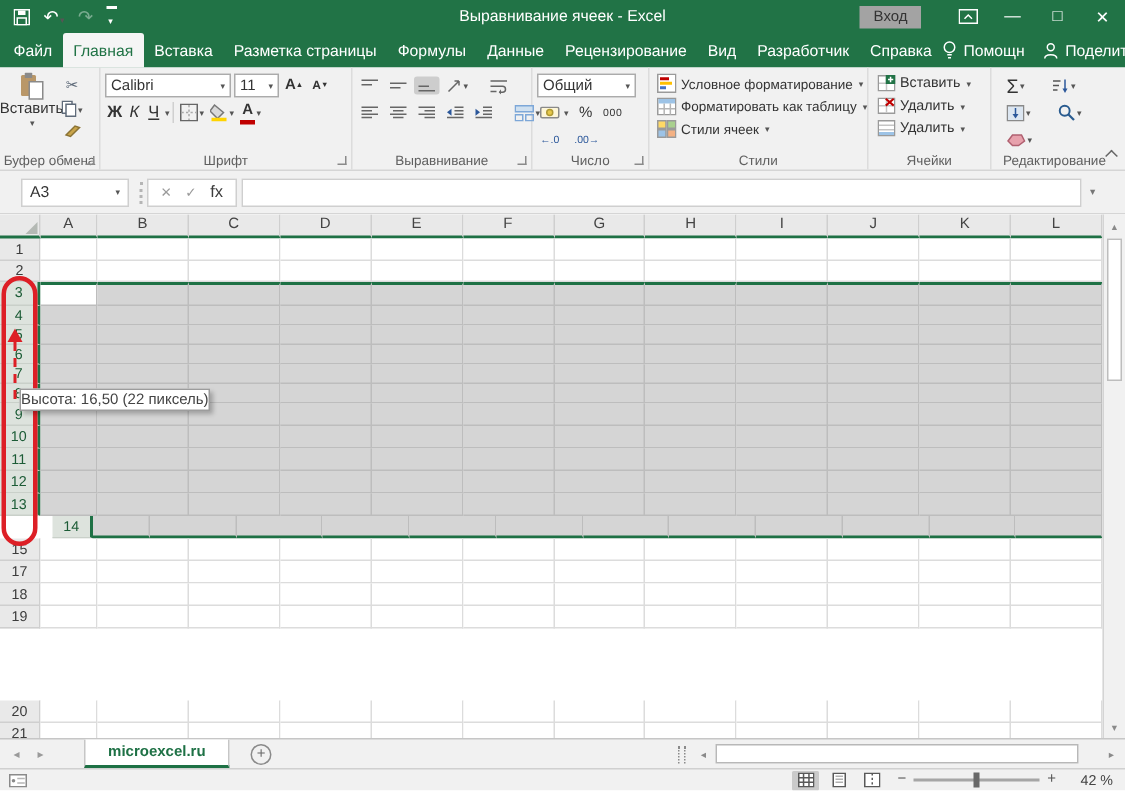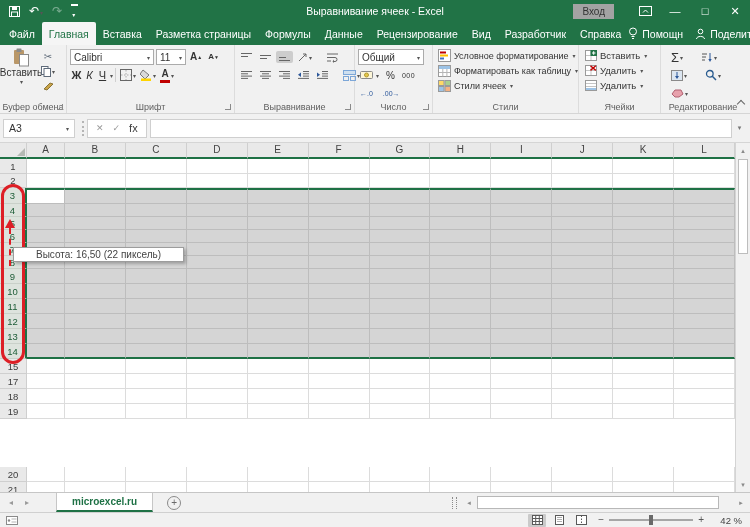--- a/index.html
+++ b/index.html
@@ -39,21 +39,21 @@
 .fontletter{font-weight:bold;font-size:10px;line-height:1}
 .bolditalic{font-size:11px;width:13px;text-align:center;color:#333}
 .ul{ text-decoration:underline}
 .clrbar{display:block;width:10px;height:3px;margin-top:1px}
 .sep{width:1px;height:14px;background:#d0d0d0;margin:0 2px}
 .styrow{display:flex;align-items:center;gap:3px;height:15px;padding-left:2px;white-space:nowrap;color:#333;font-size:9px}
 .cellrow{display:flex;align-items:center;gap:3px;height:15px;white-space:nowrap;color:#333;font-size:9.5px}
 .chev{width:6px;height:6px;border-top:1.5px solid #666;border-right:1.5px solid #666;transform:rotate(-45deg);position:absolute;right:5px;bottom:5px}
 .sigma{font-size:13px;line-height:1;color:#333}
 
-.fbar{height:29px;background:#f1f1f1;display:flex;align-items:center;padding:0 3px;border-bottom:1px solid #d5d5d5}
+.fbar{height:29px;background:#f1f1f1;display:flex;align-items:center;padding:0 14px;border-bottom:1px solid #d5d5d5}
 .namebox{width:72px;height:19px;background:#fff;border:1px solid #cfcfcf;display:flex;align-items:center;padding:0 5px;font-size:10.5px}
 .namebox .car{margin-left:auto}
 .fsep{width:6px;height:15px;border-right:2px dotted #b5b5b5;margin:0 3px}
 .fbtns{display:flex;align-items:center;gap:9px;height:19px;background:#fff;border:1px solid #cfcfcf;padding:0 8px;color:#9a9a9a}
 .fx{color:#3d3d3d;font-size:11px}
 .finput{flex:1;height:19px;background:#fff;border:1px solid #cfcfcf;margin-left:3px;outline:none;font-size:11px;padding:0 4px}
 .fexpand{width:15px;text-align:center;color:#777;font-size:7px}
 
 .grid{position:relative;height:349px;background:#fff}
 .grid-main{position:absolute;left:0;top:0;right:15px;bottom:0;overflow:hidden}
@@ -68,21 +68,21 @@
 .gc{flex:1;background:#fff;border-right:1px solid #dcdcdc;border-bottom:1px solid #dcdcdc}
 .gc.ca{flex:0 0 38px}
 .gc.gsel{background:#d5d5d5;border-right-color:#bdbdbd;border-bottom-color:#bdbdbd}
 .gc.selt{border-top:2px solid #1e7145}
 .gc.selb2{border-bottom:2px solid #1e7145}
 .gc.active{background:#fff}
 
 .red-oval{position:absolute;left:1px;top:41px;width:24px;height:180px;border:3px solid #dd1f26;border-radius:13px;z-index:5;pointer-events:none}
 .red-arrow-head{position:absolute;left:5px;top:76px;width:0;height:0;border-left:5px solid transparent;border-right:5px solid transparent;border-bottom:9px solid #dd1f26;z-index:6;pointer-events:none}
 .red-arrow-tail{position:absolute;left:9px;top:85px;height:38px;border-left:2px dashed #dd1f26;z-index:6;pointer-events:none}
-.size-tooltip{position:absolute;left:13px;top:104px;background:#fff;border:1px solid #9c9c9c;box-shadow:2px 2px 3px rgba(0,0,0,.25);font-size:10px;color:#444;padding:1px 22px;white-space:nowrap;z-index:7}
+.size-tooltip{position:absolute;left:13px;top:116px;background:#fff;border:1px solid #9c9c9c;box-shadow:2px 2px 3px rgba(0,0,0,.25);font-size:10px;color:#444;padding:1px 0;white-space:nowrap;z-index:7}
 
 .vscroll{position:absolute;right:0;top:0;bottom:0;width:15px;background:#f1f1f1;border-left:1px solid #d4d4d4;display:flex;flex-direction:column}
 .varrow{height:15px;display:flex;align-items:center;justify-content:center;color:#8a8a8a;font-size:7px}
 .vthumb{margin:1px 2px;height:95px;background:#fff;border:1px solid #bdbdbd}
 .vspacer{flex:1}
 
 .sheetbar{height:20px;background:#f1f1f1;border-top:1px solid #c6c6c6;display:flex;align-items:stretch;font-size:10px}
 .tabnav{display:flex;align-items:center;gap:12px;padding:0 9px;color:#9a9a9a;font-size:8px}
 .sheettab{background:#fff;border-left:1px solid #c6c6c6;border-right:1px solid #c6c6c6;border-bottom:2px solid #1e7145;color:#1e7145;font-weight:bold;display:flex;align-items:center;padding:0 15px;margin-left:18px;font-size:10px}
 .addsheet{width:14px;height:14px;border:1px solid #8a8a8a;border-radius:50%;color:#6a6a6a;display:flex;align-items:center;justify-content:center;margin:auto 0 auto 14px;font-size:10px;line-height:1}
@@ -699,21 +699,21 @@
           <div class="gc gsel"></div>
           <div class="gc gsel"></div>
           <div class="gc gsel"></div>
           <div class="gc gsel"></div>
           <div class="gc gsel"></div>
           <div class="gc gsel"></div>
           <div class="gc gsel"></div>
           <div class="gc gsel"></div>
           <div class="gc gsel"></div>
         </div>
-        <div class="grow" style="height: 15px;">
+        <div class="grow" style="height: 15px; margin-left: 35px;">
           <div class="rowh selr">14</div>
           <div class="gc ca gsel selb2"></div>
           <div class="gc gsel selb2"></div>
           <div class="gc gsel selb2"></div>
           <div class="gc gsel selb2"></div>
           <div class="gc gsel selb2"></div>
           <div class="gc gsel selb2"></div>
           <div class="gc gsel selb2"></div>
           <div class="gc gsel selb2"></div>
           <div class="gc gsel selb2"></div>

